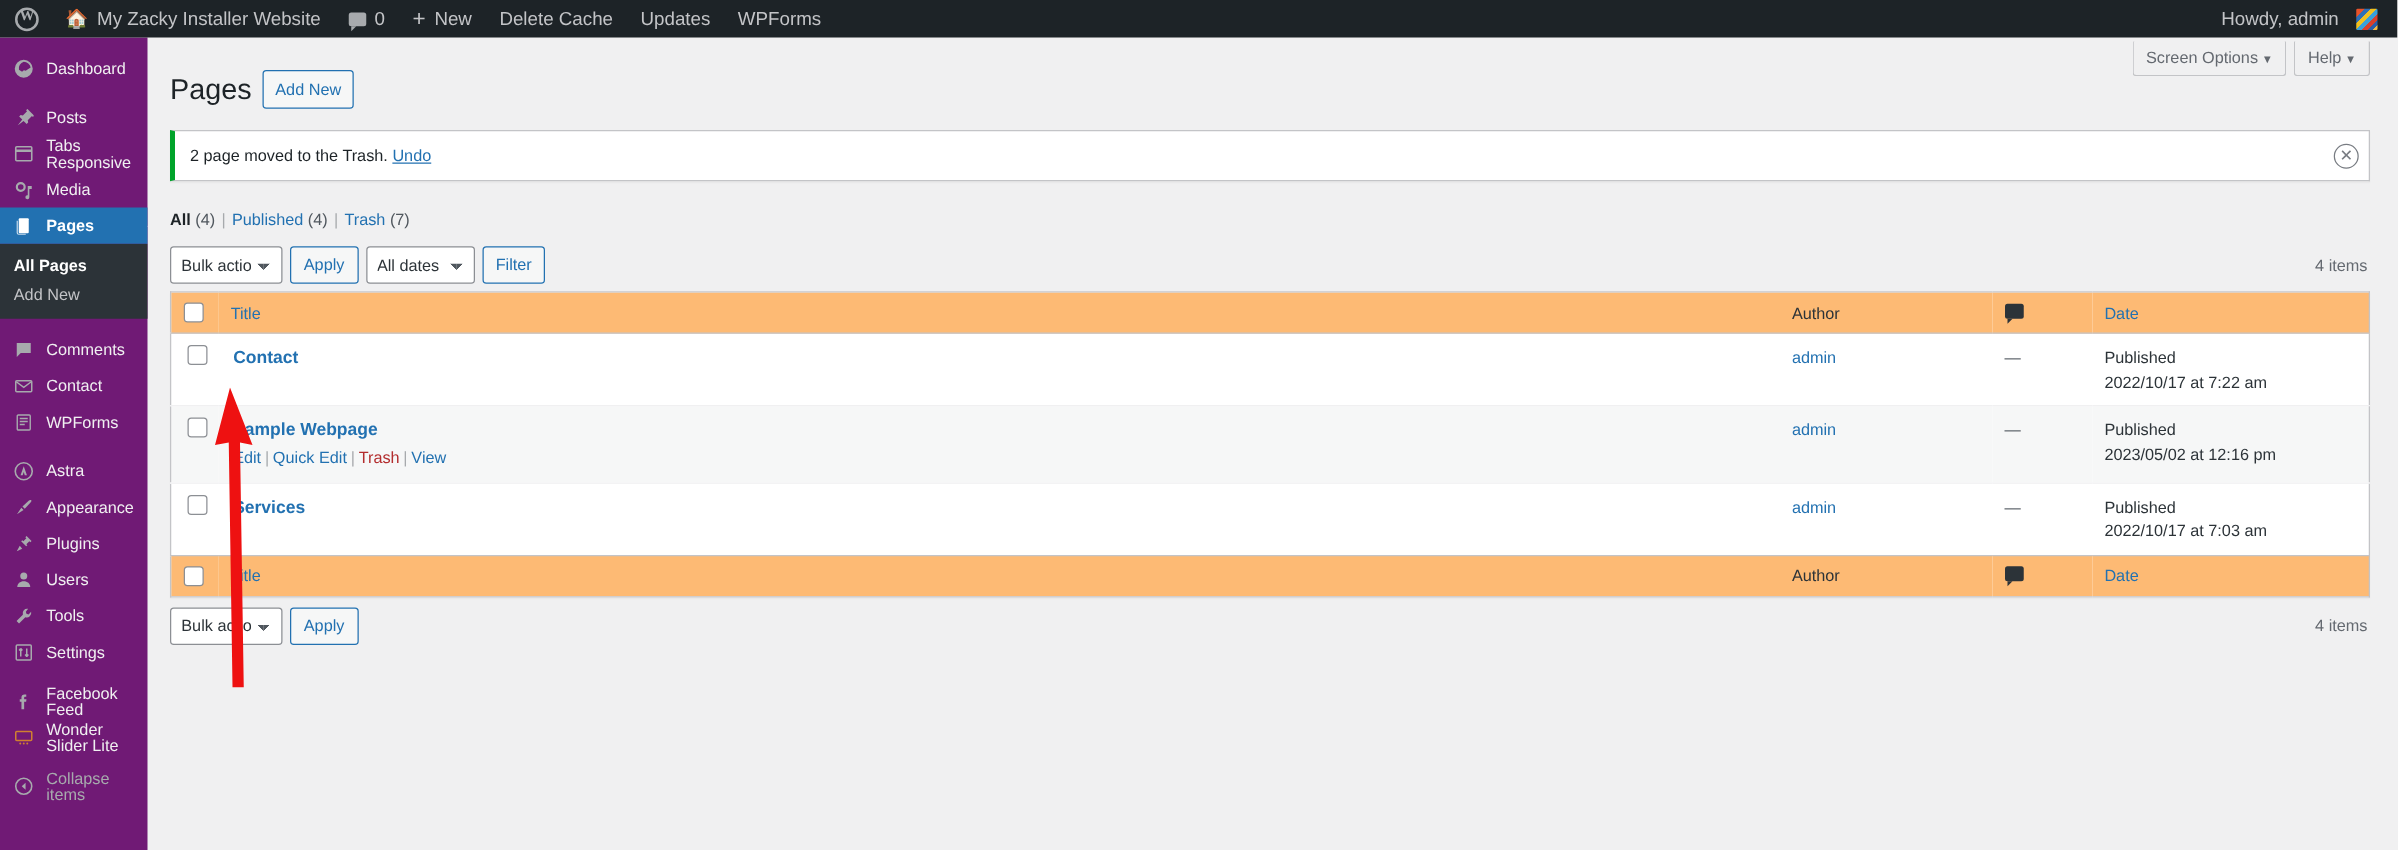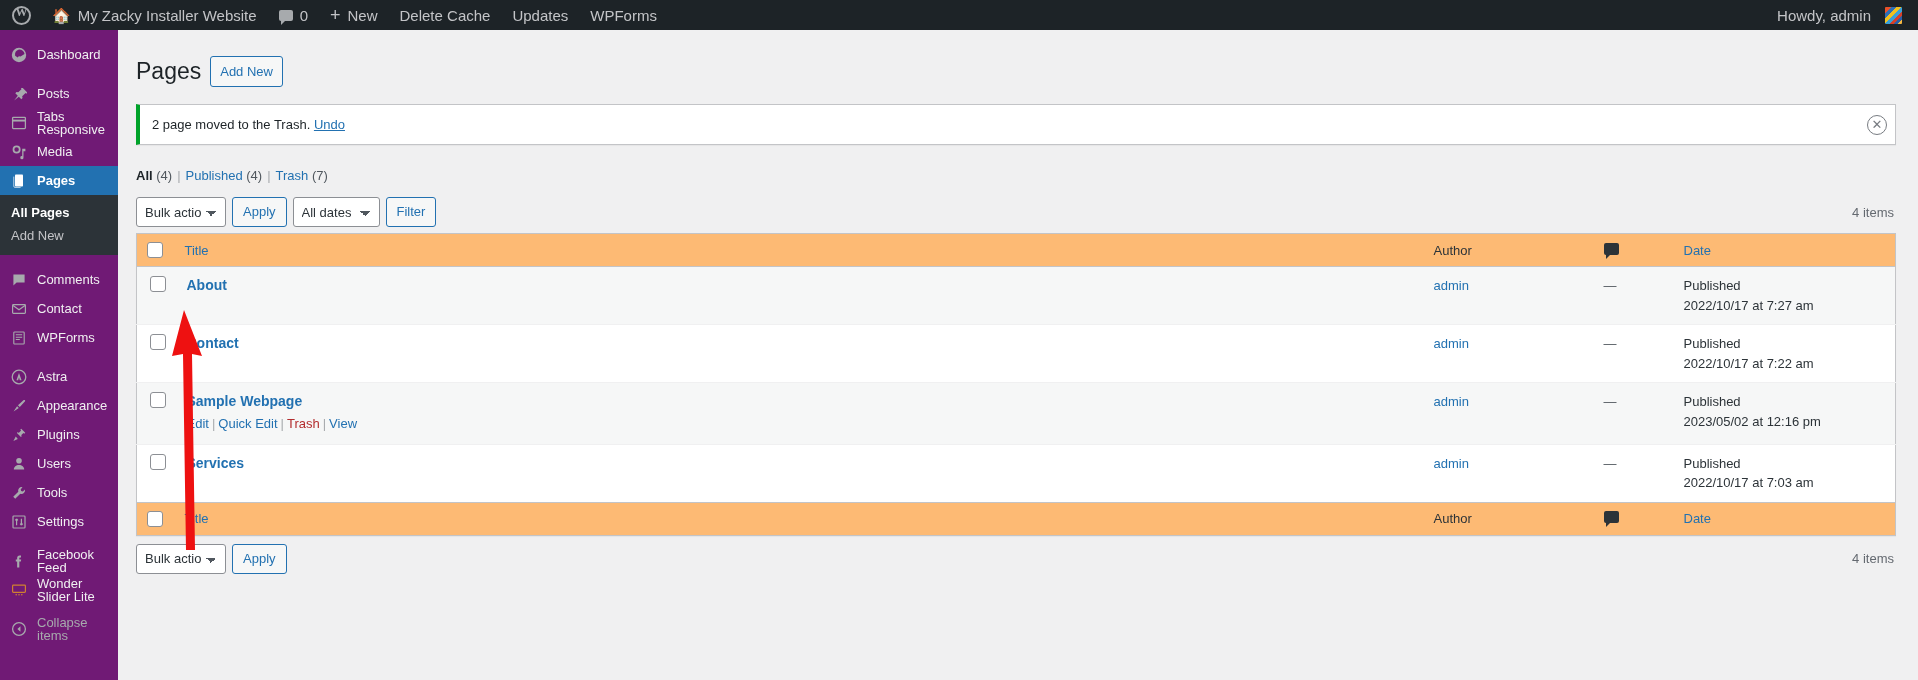--- a/index.html
+++ b/index.html
@@ -504,20 +504,28 @@
           <circle cx="10" cy="10" r="8" fill="none" stroke="currentColor" stroke-width="1.6"></circle>
           <path d="M11.8 6.5L8 10l3.8 3.5z"></path>
         </svg>
     </span>
     <span class="mi-label">Collapse items</span>
   </div>
 </div>
 
 <div id="wpbody">
 
+  <div class="screen-meta-links">
+    <div class="screen-meta-btn">
+      <span>Screen Options</span><span class="caret">▼</span>
+    </div>
+    <div class="screen-meta-btn">
+      <span>Help</span><span class="caret">▼</span>
+    </div>
+  </div>
 
   <div class="content-pad">
 
     <div class="page-head">
       <h1 class="page-title">Pages</h1>
       <span class="page-title-action">Add New</span>
     </div>
 
     <div class="notice">
       <span>2 page moved to the Trash.</span>
@@ -560,36 +568,20 @@
           <th class="col-comments">
             <span class="comment-col-head"></span>
           </th>
           <th class="col-date">
             <a class="sortable-link">Date</a>
           </th>
         </tr>
       </thead>
       <tbody>
 
-        <tr class="alt">
-          <td class="col-cb">
-            <span class="cb-box"></span>
-          </td>
-          <td class="col-title">
-            <a class="row-title">About</a>
-          </td>
-          <td class="col-author">
-            <a class="author-link">admin</a>
-          </td>
-          <td class="col-comments dash">—</td>
-          <td class="col-date">
-            <div class="date-status">Published</div>
-            <div class="date-value">2022/10/17 at 7:27 am</div>
-          </td>
-        </tr>
 
         <tr>
           <td class="col-cb">
             <span class="cb-box"></span>
           </td>
           <td class="col-title">
             <a class="row-title">Contact</a>
           </td>
           <td class="col-author">
             <a class="author-link">admin</a>

